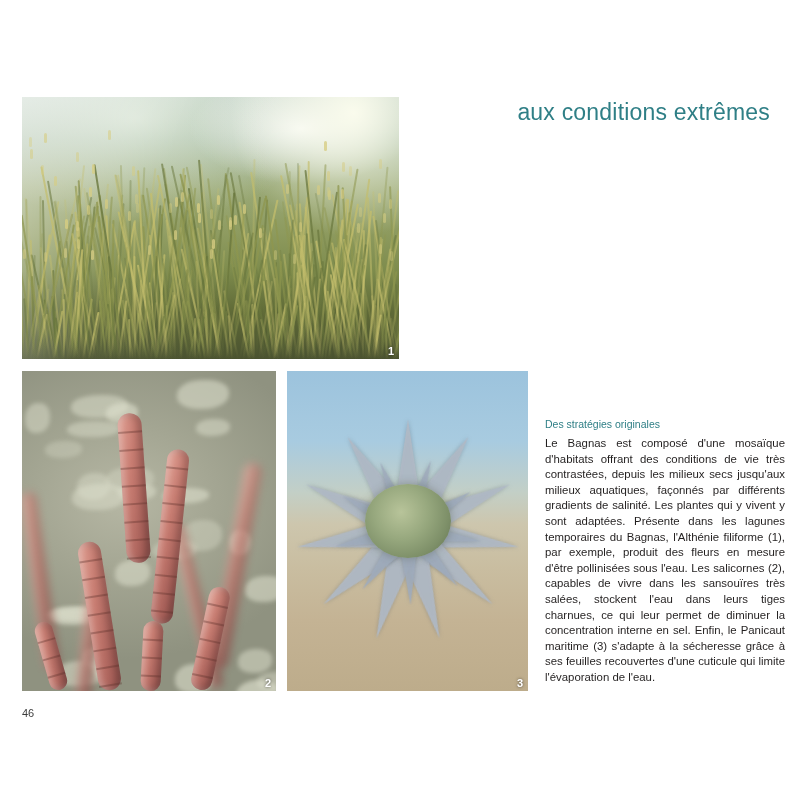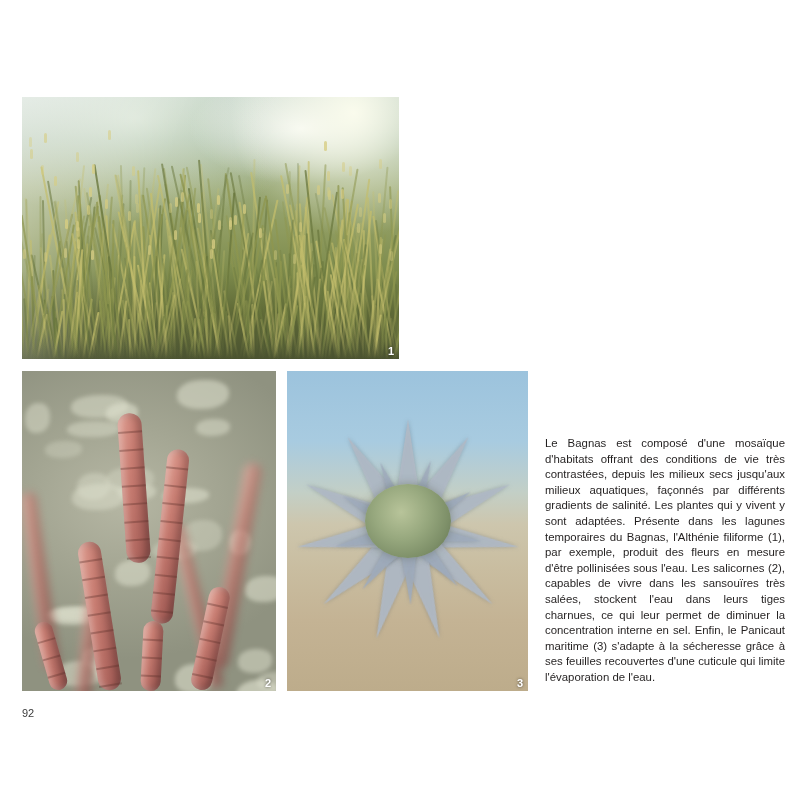--- a/index.html
+++ b/index.html
@@ -191,20 +191,21 @@
     color: #3b3b3b;
     font-size: 11px;
   }
 </style>
 </head>
 <body>
 
 <div class="page">
 
   <div class="title-block">
+    <span class="title-line">aux conditions extrêmes</span>
   </div>
 
   <div class="photo" id="photo1">
     <div class="p1-haze"></div>
     <div id="p1grass">
         <div class="grass" style="left:184.9px;height:129.7px;transform:rotate(-10.0deg);opacity:0.40;background:linear-gradient(to top,rgba(142,150,78,0) 0%,rgba(142,150,78,0.9) 45%,rgba(142,150,78,0.95) 100%)"></div>
         <div class="grass" style="left:190.9px;height:52.6px;transform:rotate(9.9deg);opacity:0.60;background:linear-gradient(to top,rgba(142,150,78,0) 0%,rgba(142,150,78,0.9) 45%,rgba(142,150,78,0.95) 100%)"></div>
         <div class="grass" style="left:107.2px;height:165.0px;transform:rotate(4.1deg);opacity:0.30;background:linear-gradient(to top,rgba(142,150,78,0) 0%,rgba(142,150,78,0.9) 45%,rgba(142,150,78,0.95) 100%)"></div>
         <div class="grass" style="left:88.6px;height:147.5px;transform:rotate(-8.9deg);opacity:0.59;background:linear-gradient(to top,rgba(142,150,78,0) 0%,rgba(142,150,78,0.9) 45%,rgba(142,150,78,0.95) 100%)"></div>
         <div class="grass" style="left:66.4px;height:48.0px;transform:rotate(11.4deg);opacity:0.83;background:linear-gradient(to top,rgba(196,190,108,0) 0%,rgba(196,190,108,0.9) 45%,rgba(196,190,108,0.95) 100%)"></div>
@@ -791,17 +792,18 @@
         <div class="spike small" style="transform:translate(-11px,-74px) rotate(178deg);transform-origin:50% 100%"></div>
         <div class="spike small" style="transform:translate(-11px,-74px) rotate(218deg);transform-origin:50% 100%"></div>
         <div class="spike small" style="transform:translate(-11px,-74px) rotate(258deg);transform-origin:50% 100%"></div>
         <div class="spike small" style="transform:translate(-11px,-74px) rotate(298deg);transform-origin:50% 100%"></div>
         <div class="spike small" style="transform:translate(-11px,-74px) rotate(338deg);transform-origin:50% 100%"></div>
       </div>
     <div class="thistle-core"></div>
     <span class="photo-num">3</span>
   </div>
 
+  <div class="subhead">Des stratégies originales</div>
   <div class="bodytext">Le Bagnas est composé d'une mosaïque d'habitats offrant des conditions de vie très contrastées, depuis les milieux secs jusqu'aux milieux aquatiques, façonnés par différents gradients de salinité. Les plantes qui y vivent y sont adaptées. Présente dans les lagunes temporaires du Bagnas, l'Althénie filiforme (1), par exemple, produit des fleurs en mesure d'être pollinisées sous l'eau. Les salicornes (2), capables de vivre dans les sansouïres très salées, stockent l'eau dans leurs tiges charnues, ce qui leur permet de diminuer la concentration interne en sel. Enfin, le Panicaut maritime (3) s'adapte à la sécheresse grâce à ses feuilles recouvertes d'une cuticule qui limite l'évaporation de l'eau.</div>
 
-  <div class="folio">92</div>
+  <div class="folio">46</div>
 
 </div>
 
 </body></html>

